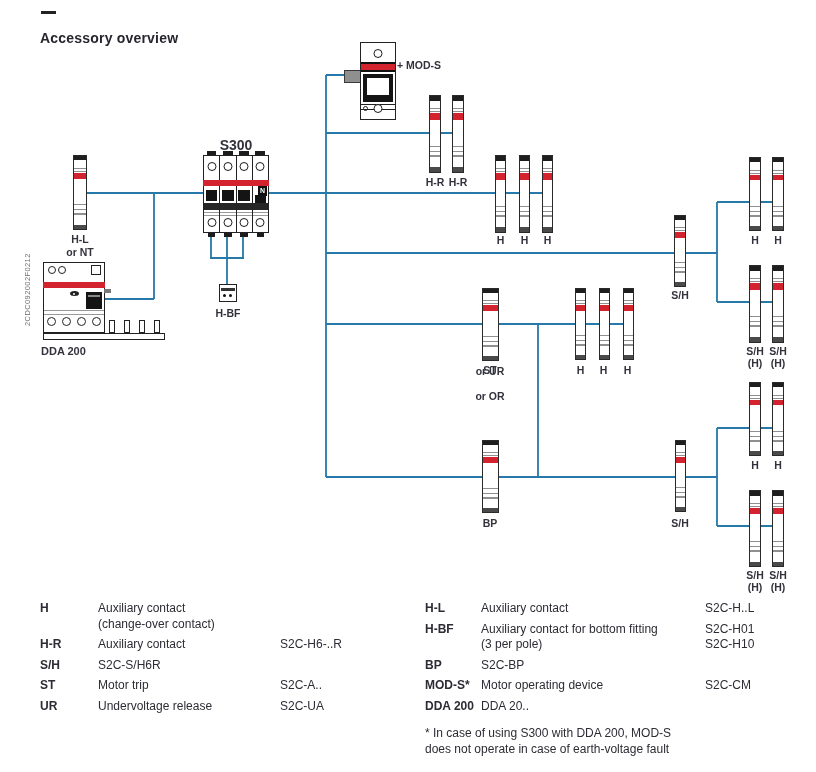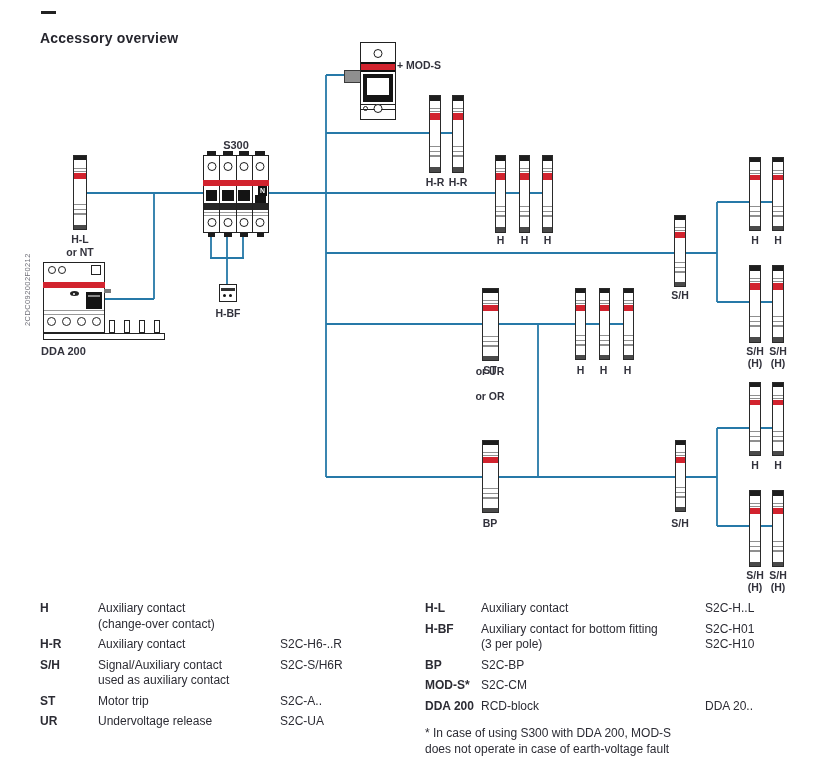--- a/index.html
+++ b/index.html
@@ -132,21 +132,21 @@
     <div class="m-c1"></div>
       <div class="m-red"></div>
       <div class="m-frame"></div>
     <div class="m-row">
         <i></i>
       </div>
       <div class="m-c2"></div>
   </div>
   <div class="dlabel lft" style="left:397px;top:59px;width:62px">+ MOD-S</div>
 
-  <div class="dlabel" style="left:203px;top:139px;width:66px;font-size:11px">S300</div>
+  <div class="dlabel" style="left:203px;top:139px;width:66px;font-size:14px">S300</div>
   <div class="s300">
     <div class="pole">
         <div class="ptab"></div>
         <div class="pcirc"></div>
         <div class="pstripe"></div>
         <div class="ptoggle"></div>
         <div class="pdark"></div>
         <div class="plines"></div>
         <div class="pcircb"></div>
         <div class="pbtab"></div>
@@ -411,22 +411,20 @@
         <div class="ldesc">Auxiliary contact
 (change-over contact)</div>
       </div>
       <div class="lrow">
         <div class="lterm">H-R</div>
         <div class="ldesc">Auxiliary contact</div>
         <div class="lcode">S2C-H6-..R</div>
       </div>
       <div class="lrow">
         <div class="lterm">S/H</div>
-        <div class="ldesc">Signal/Auxiliary contact
-used as auxiliary contact</div>
         <div class="lcode">S2C-S/H6R</div>
       </div>
       <div class="lrow">
         <div class="lterm">ST</div>
         <div class="ldesc">Motor trip</div>
         <div class="lcode">S2C-A..</div>
       </div>
       <div class="lrow">
         <div class="lterm">UR</div>
         <div class="ldesc">Undervoltage release</div>
@@ -445,25 +443,25 @@
 (3 per pole)</div>
         <div class="lcode">S2C-H01
 S2C-H10</div>
       </div>
       <div class="lrow">
         <div class="lterm">BP</div>
         <div class="lcode">S2C-BP</div>
       </div>
       <div class="lrow">
         <div class="lterm">MOD-S*</div>
+        <div class="ldesc">Motor operating device</div>
         <div class="lcode">S2C-CM</div>
       </div>
       <div class="lrow">
         <div class="lterm">DDA 200</div>
-        <div class="ldesc">RCD-block</div>
         <div class="lcode">DDA 20..</div>
       </div>
       <div class="lfoot">* In case of using S300 with DDA 200, MOD-S
 does not operate in case of earth-voltage fault</div>
     </div>
   </div>
 
 </div>
 
 </body></html>

